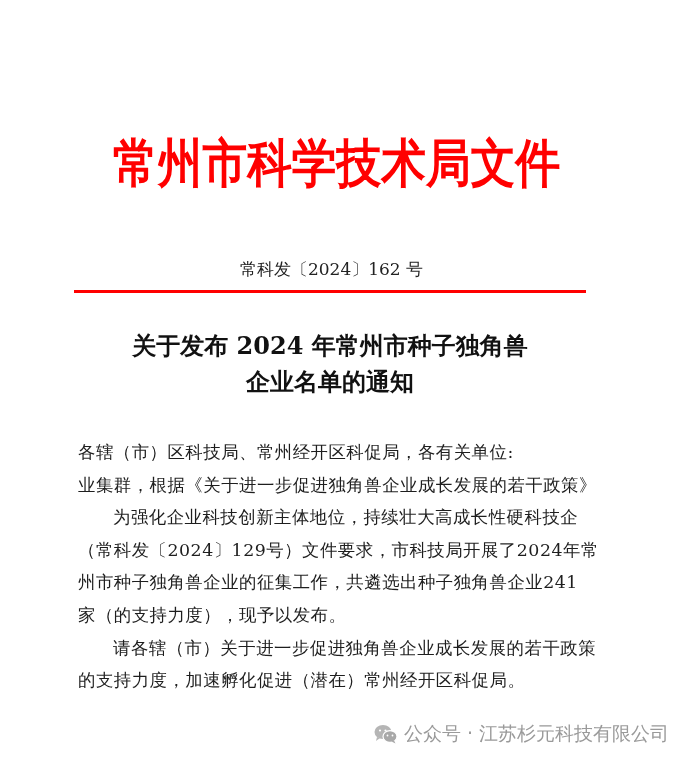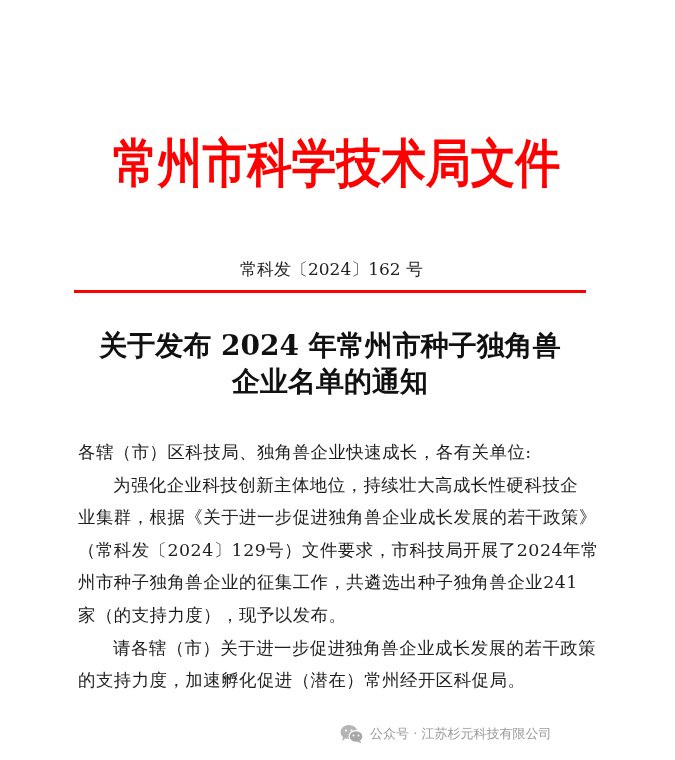--- a/index.html
+++ b/index.html
@@ -48,21 +48,21 @@
       width: 512px;
       height: 3px;
       background: #ff0000;
     }
     .notice-title {
       position: absolute;
       left: 0;
       top: 328px;
       width: 660px;
       text-align: center;
-      font-size: 28px;
+      font-size: 24px;
       font-weight: bold;
       line-height: 36px;
       color: #111;
     }
     .notice-title .line {
       display: block;
     }
     .body-text {
       position: absolute;
       left: 78px;
@@ -75,27 +75,27 @@
     }
     .body-text .p-line {
       display: block;
       white-space: nowrap;
     }
     .body-text .indent {
       padding-left: 35px;
     }
     .watermark {
       position: absolute;
-      left: 340px;
+      left: 374px;
       top: 722px;
       height: 24px;
       display: flex;
       align-items: center;
       font-family: "DejaVu Sans", "Liberation Sans", sans-serif;
-      font-size: 13px;
+      font-size: 19px;
       color: #9a9a9a;
       white-space: nowrap;
     }
     .watermark .wechat-icon {
       width: 24px;
       height: 20px;
       margin-right: 6px;
       display: inline-block;
     }
   </style>
@@ -109,24 +109,24 @@
   <div class="doc-number">常科发〔2024〕162 号</div>
 
   <div class="red-rule"></div>
 
   <div class="notice-title">
     <span class="line">关于发布 2024 年常州市种子独角兽</span>
     <span class="line">企业名单的通知</span>
   </div>
 
   <div class="body-text">
-    <span class="p-line">各辖（市）区科技局、独角兽企业快速成长，各有关单位:</span>
+    <span class="p-line">各辖（市）区科技局、常州经开区科促局，各有关单位:</span>
 
+    <span class="p-line">业集群，根据《关于进一步促进独角兽企业成长发展的若干政策》</span>
     <span class="p-line indent">为强化企业科技创新主体地位，持续壮大高成长性硬科技企</span>
-    <span class="p-line">业集群，根据《关于进一步促进独角兽企业成长发展的若干政策》</span>
     <span class="p-line">（常科发〔2024〕129号）文件要求，市科技局开展了2024年常</span>
     <span class="p-line">州市种子独角兽企业的征集工作，共遴选出种子独角兽企业241</span>
     <span class="p-line">家（的支持力度），现予以发布。</span>
 
     <span class="p-line indent">请各辖（市）关于进一步促进独角兽企业成长发展的若干政策</span>
     <span class="p-line">的支持力度，加速孵化促进（潜在）常州经开区科促局。</span>
   </div>
 
   <div class="watermark">
     <span class="wechat-icon">

